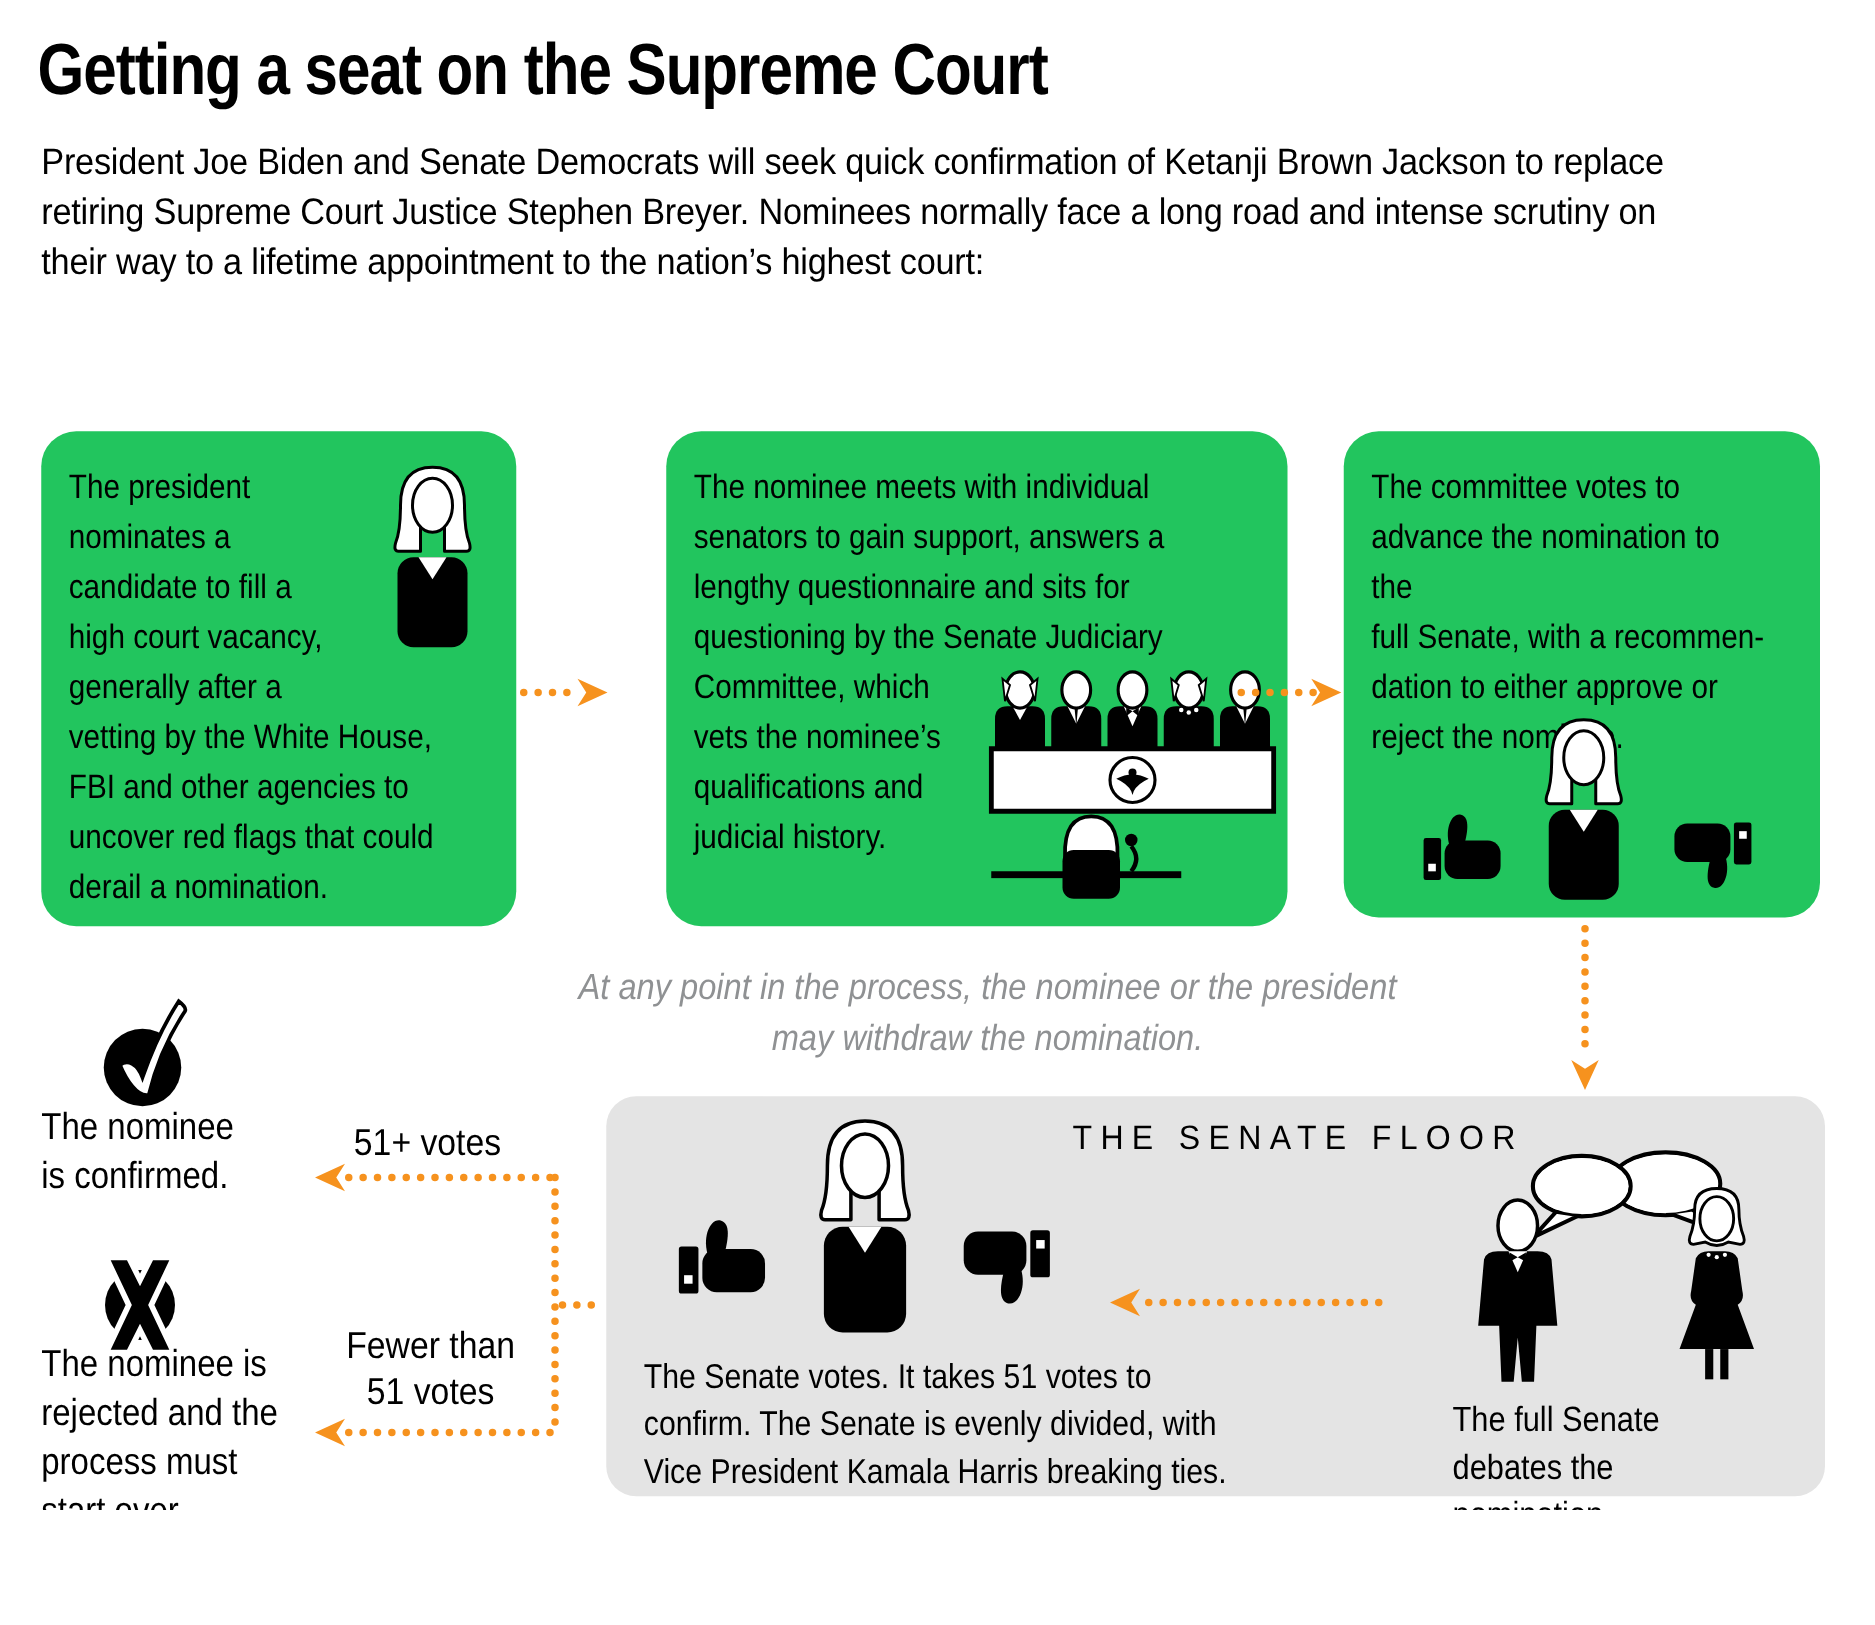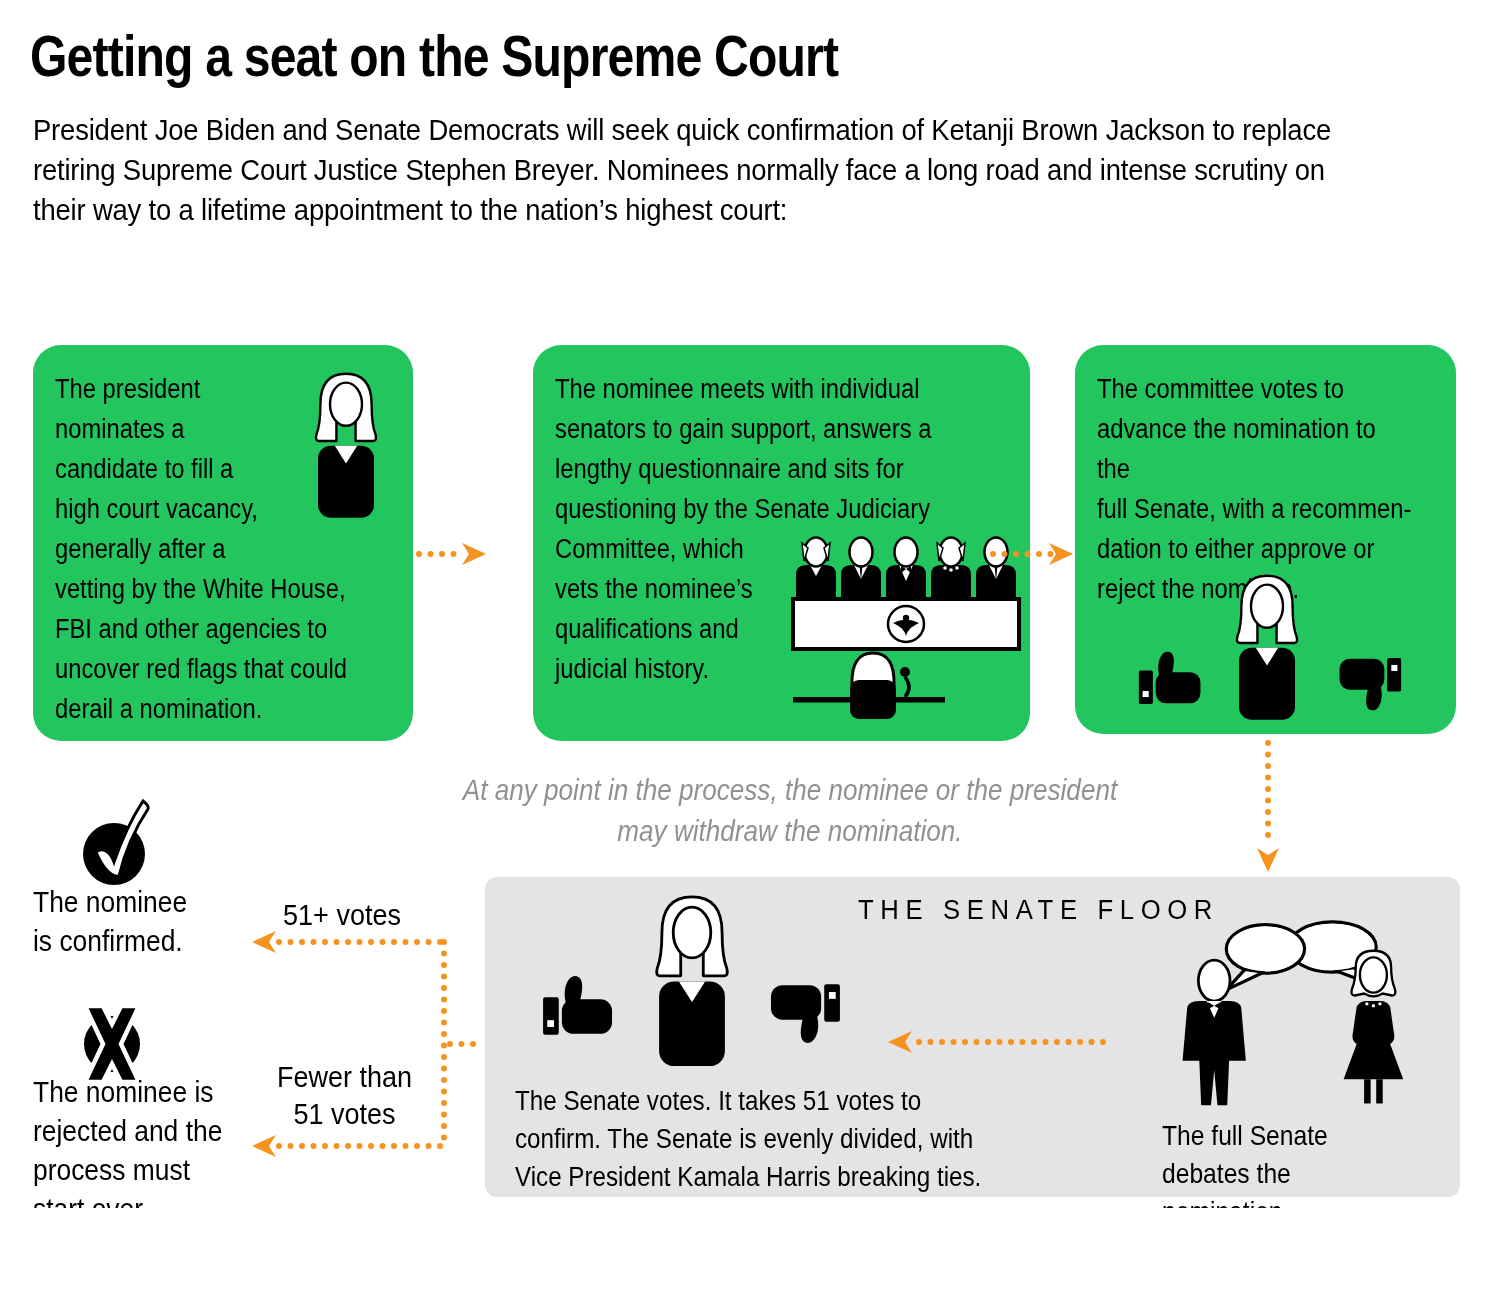--- a/index.html
+++ b/index.html
@@ -32,21 +32,21 @@
     position:absolute;left:22px;top:24px;font-size:27px;line-height:40px;
   }
 
   .withdraw{
     left:420px;top:770px;width:740px;text-align:center;
     font-size:29px;line-height:41px;font-style:italic;color:#8f9193;
   }
 
   .senatebox{
     left:485px;top:877px;width:975px;height:320px;
-    background:#e4e4e4;border-radius:12px;
+    background:#e4e4e4;border-radius:24px;
   }
   .floor-title{
     position:absolute;left:373px;top:18px;font-size:27px;letter-spacing:7px;
     transform:scaleX(.95);transform-origin:0 0;white-space:nowrap;
   }
   .vote-text{position:absolute;left:30px;top:205px;font-size:27.5px;line-height:38px;}
   .debate-text{position:absolute;left:677px;top:240px;font-size:28px;line-height:38px;}
 
   .outcome{left:33px;font-size:30px;line-height:39px;}
   .oc-confirmed{top:882px;}

